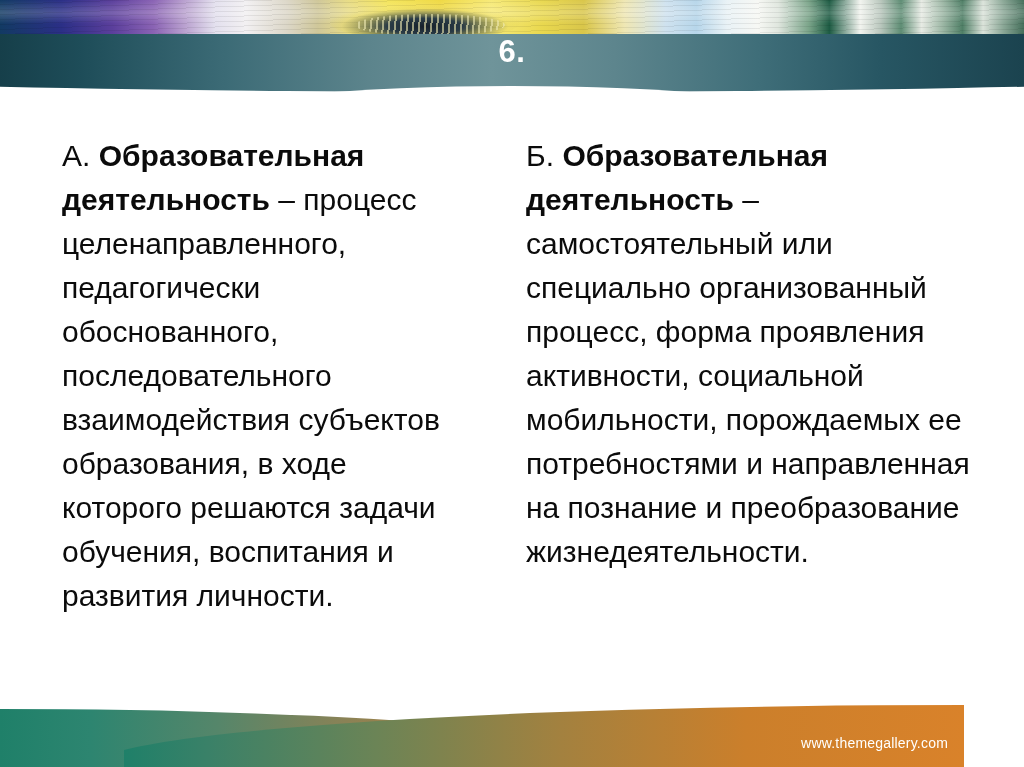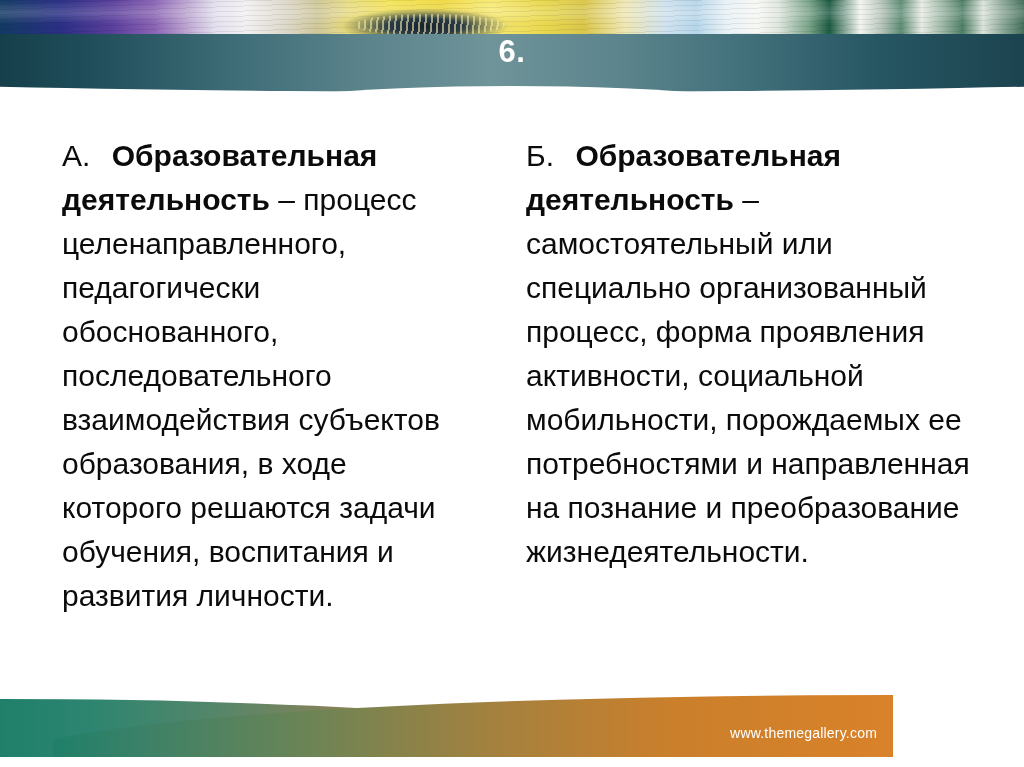--- a/index.html
+++ b/index.html
@@ -206,32 +206,31 @@
     padding-left: 62px;
     padding-right: 10px;
   }
   .col-right {
     width: 520px;
     padding-left: 58px;
     padding-right: 14px;
   }
   .term {
     font-weight: bold;
-    margin-left: 13px;
   }
   .marker {
     font-weight: normal;
   }
 
   
   .footer {
     position: absolute;
     left: 0;
-    bottom: 10px;
-    width: 893px;
+    bottom: 0;
+    width: 964px;
     height: 80px;
     overflow: hidden;
     text-align: right;
   }
   .wedge {
     position: absolute;
     bottom: 0;
     height: 80px;
   }
   .wedge-left {

